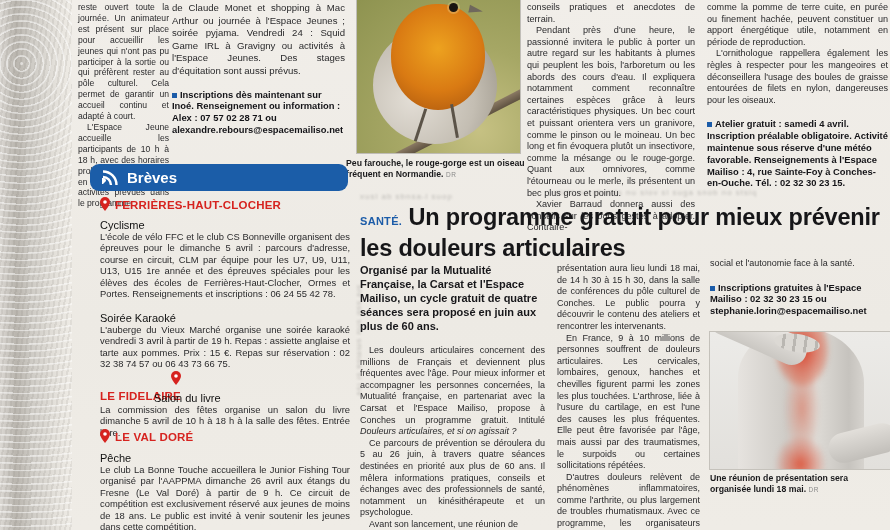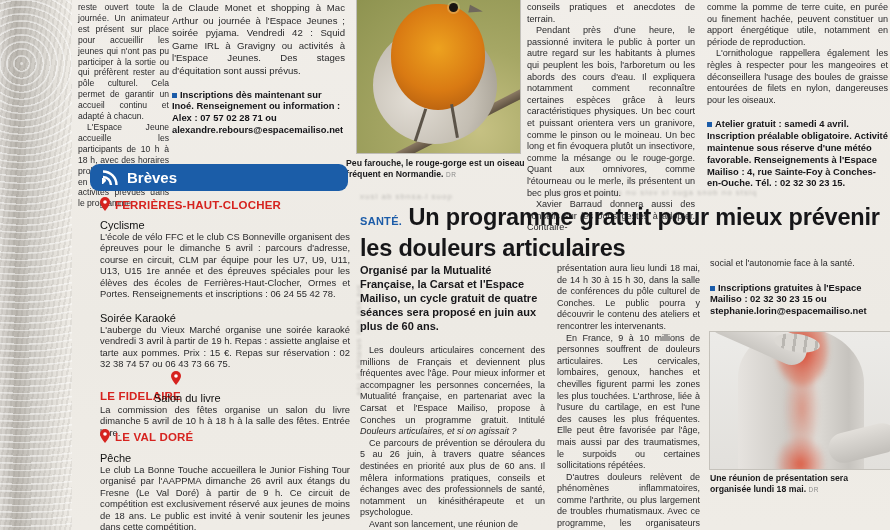--- a/index.html
+++ b/index.html
@@ -83,26 +83,26 @@
   .pin { display:inline-block; }
 </style>
 </head>
 <body>
 
 <div id="page">
 
   <div class="paper-edge"></div>
 
   <div class="col body-txt" style="left:78px; top:2px; width:91px; font-size:8.6px; line-height:10.9px;">
-    <p>reste ouvert toute la journée. Un animateur est présent sur place pour accueillir les jeunes qui n'ont pas pu participer à la sortie ou qui préfèrent rester au pôle culturel. Cela permet de garantir un accueil continu et adapté à chacun.</p>
+    <p>reste ouvert toute la journée. Un animateur est présent sur place pour accueillir les jeunes qui n'ont pas pu participer à la sortie ou qui préfèrent rester au pôle culturel. Cela permet de garantir un accueil continu et adapté à court.</p>
     <p class="indent">L'Espace Jeune accueille les participants de 10 h à 18 h, avec des horaires prolongés jusqu'à 22 h en fonction des activités prévues dans le programme.</p>
   </div>
 
   <div class="col body-txt" style="left:172px; top:2px; width:173px; font-size:9.6px; line-height:12.6px;">
-    <p>de Claude Monet et shopping à Mac Arthur ou journée à l'Espace Jeunes ; soirée pyjama. Vendredi 42 : Squid Game IRL à Gravigny ou activités à l'Espace Jeunes. Des stages d'équitation sont aussi prévus.</p>
+    <p>de Claude Monet et shopping à Mac Arthur ou journée à l'Espace Jeunes ; soirée pyjama. Vendredi 24 : Squid Game IRL à Gravigny ou activités à l'Espace Jeunes. Des stages d'équitation sont aussi prévus.</p>
     <p class="info" style="margin-top:11px;">
       <span class="bullet-sq"></span><span>Inscriptions dès maintenant sur Inoé. Renseignement ou information : Alex : 07 57 02 28 71 ou alexandre.rebours@espacemailiso.net</span>
     </p>
   </div>
 
   <div class="robin">
     <div class="branch"></div>
     <div class="robin-body"></div>
     <div class="robin-breast"></div>
     <div class="robin-leg" style="left:62px; top:108px; transform:rotate(18deg);"></div>

